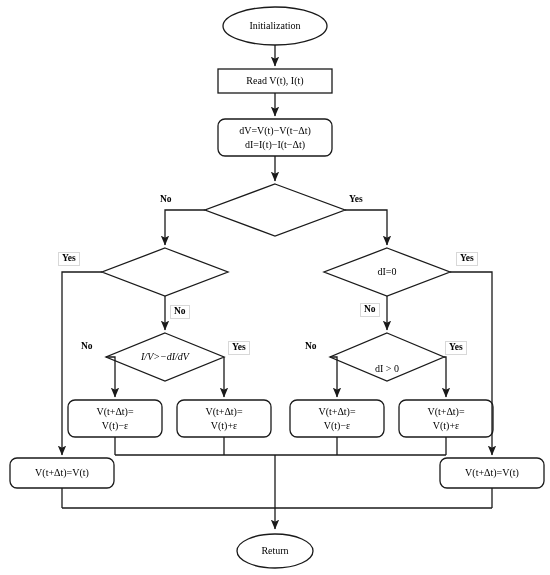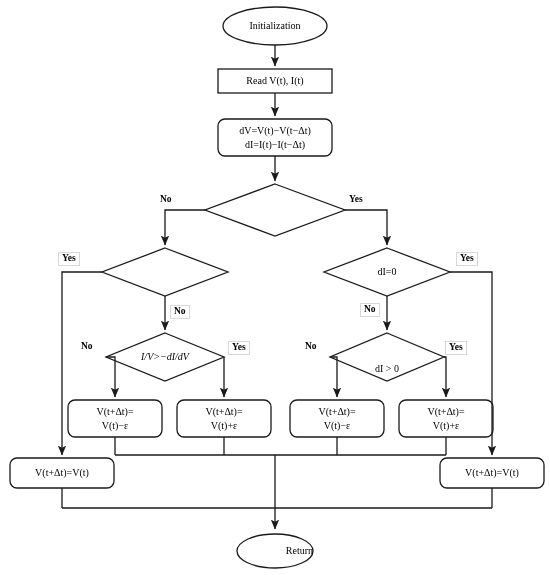--- a/index.html
+++ b/index.html
@@ -181,21 +181,21 @@
   </div>
 
   <div class="node-text" style="left:10px; top:458px; width:104px; height:30px;">
     <span>V(t+Δt)=V(t)</span>
   </div>
 
   <div class="node-text" style="left:440px; top:458px; width:104px; height:30px;">
     <span>V(t+Δt)=V(t)</span>
   </div>
 
-  <div class="node-text" style="left:237px; top:534px; width:76px; height:34px;align-items:flex-end;">
+  <div class="node-text" style="left:237px; top:534px; width:76px; height:34px;">
     <span>Return</span>
   </div>
 
   <div class="edge-label plain" style="left:158px; top:194px;"><span>No</span></div>
 
   <div class="edge-label plain" style="left:347px; top:194px;"><span>Yes</span></div>
 
   <div class="edge-label boxed" style="left:58px; top:252px;"><span>Yes</span></div>
 
   <div class="edge-label boxed" style="left:170px; top:305px;"><span>No</span></div>

